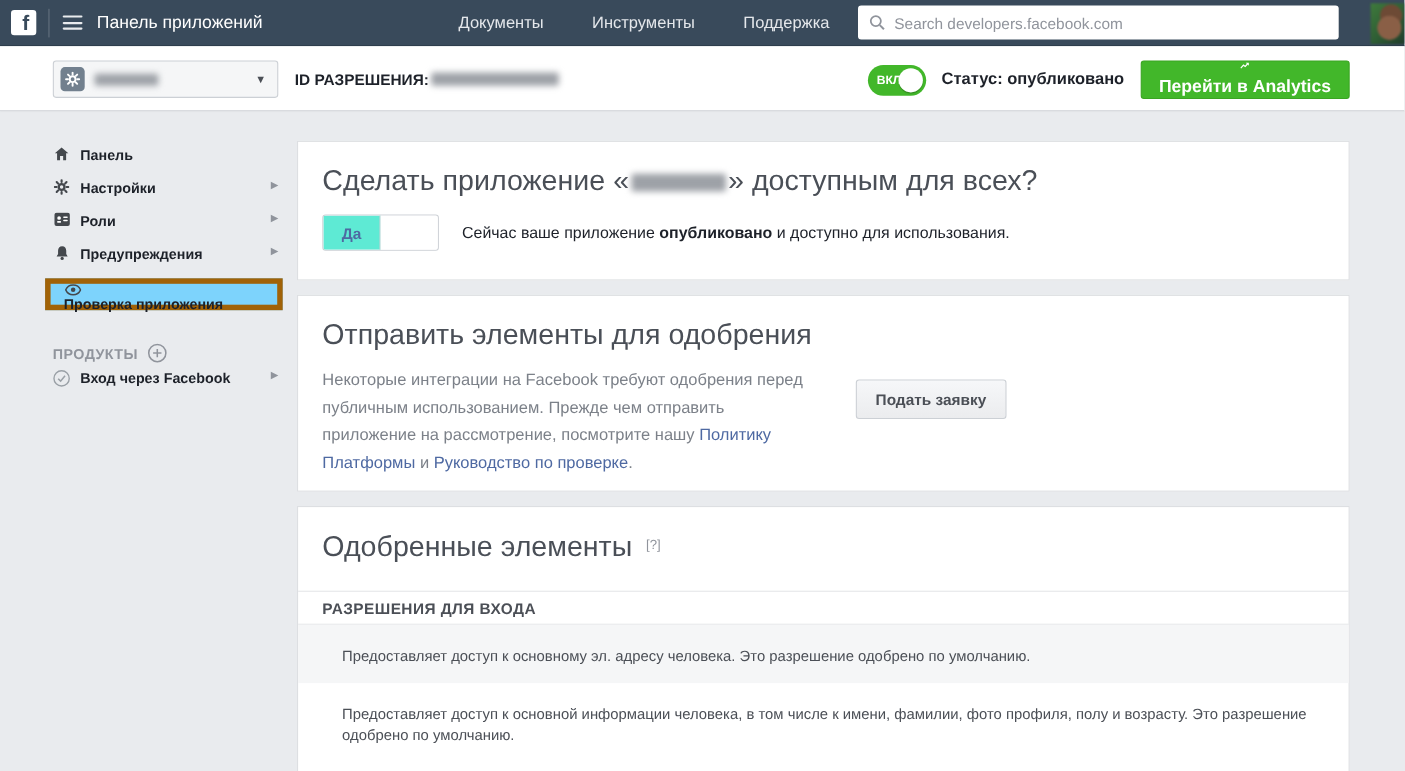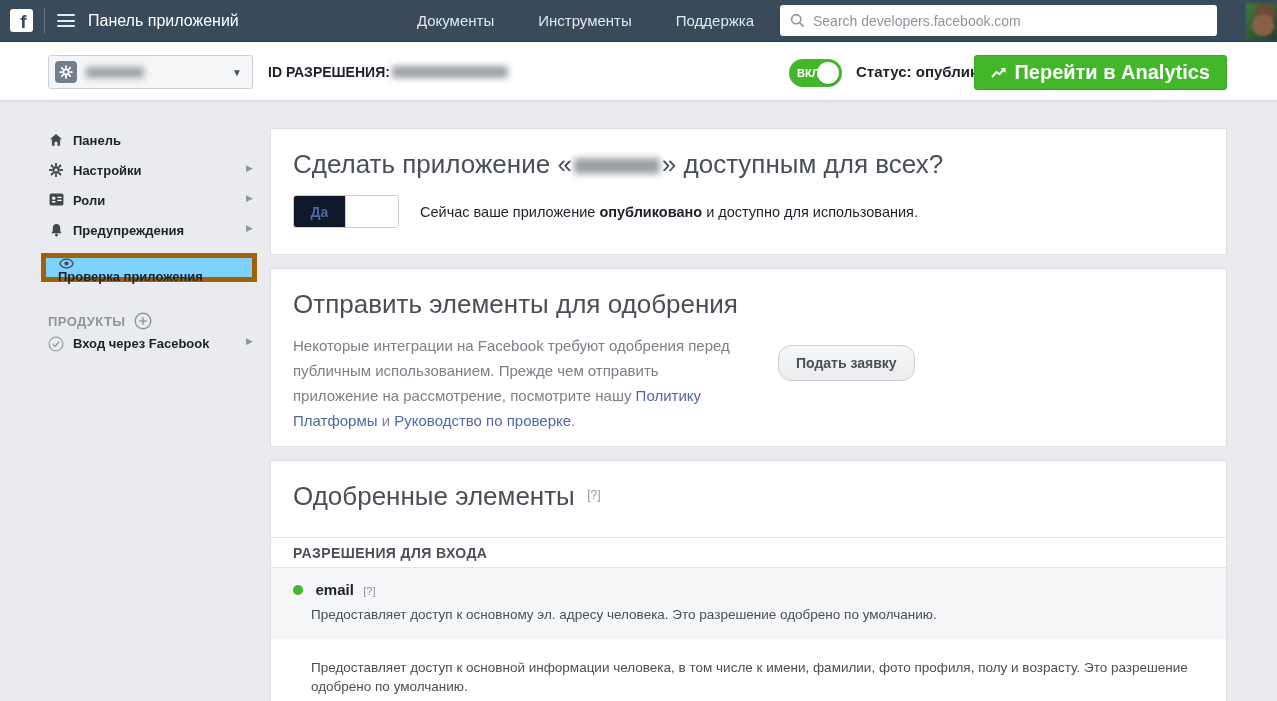--- a/index.html
+++ b/index.html
@@ -44,22 +44,22 @@
   .app-select .caret { margin-left:auto; font-size:10px; color:#4b4f56; }
   .appid-label { position:absolute; left:268px; top:22px; font-size:14px; font-weight:bold; color:#1d2129; }
   .appid-blob { position:absolute; left:392px; top:24px; width:116px; height:12px; }
   .onoff { position:absolute; left:789px; top:17px; width:53px; height:28px; background:#42b72a;
            border-radius:14px; cursor:pointer; }
   .onoff .lbl { position:absolute; left:8px; top:8px; color:#ffffff; font-size:11px; font-weight:bold; }
   .onoff .knob { position:absolute; right:3px; top:3px; width:22px; height:22px; background:#ffffff;
                  border-radius:50%; box-shadow:0 1px 1px rgba(0,0,0,.25); }
   .status-text { position:absolute; left:856px; top:21px; font-size:15px; font-weight:bold; color:#1d2129; }
   .analytics-btn { position:absolute; right:50px; top:13px; height:35px; background:#42b72a; border:1px solid #3aa522;
-                   border-radius:3px; color:#ffffff; font-weight:bold; font-size:20px; font-family:inherit;
-                   display:flex; align-items:center; gap:8px; padding:0 16px; cursor:pointer; }
+                   border-radius:3px; color:#ffffff; font-weight:bold; font-size:16px; font-family:inherit;
+                   display:flex; align-items:center; gap:8px; padding:0 16px; cursor:pointer;flex-direction:column; }
 
   
   .sidebar { position:absolute; left:48px; top:133px; width:209px; }
   .side-item { display:flex; align-items:flex-start; height:30px; cursor:pointer; color:#1d2129; }
   .side-item .ico { width:16px; display:flex; justify-content:center; margin-right:9px; }
   .side-item .lab { font-size:13px; font-weight:bold; }
   .side-item .chev { margin-left:auto; color:#90949c; font-size:9px; padding-right:4px; }
   .side-item.selected { background:#7dd3fc; border:5px solid #a16207; height:29px;
                         margin-left:-7px; padding-left:12px; margin-right:0;flex-direction:column; }
   .products-head { margin-top:24px; height:30px; display:flex; align-items:center; gap:9px; }
@@ -69,31 +69,31 @@
   
   .main { position:absolute; left:270px; top:128px; width:957px; }
   .card { background:#ffffff; border:1px solid #dddfe2; margin-bottom:13px; }
   .card h1 { font-size:26px; font-weight:normal; color:#4a4f57; line-height:30px; }
 
   .card1 { height:127px; padding:20px 22px; }
   .card1 h1 .blur-blob { width:86px; height:16px; margin:0 2px; }
   .card1-row { display:flex; align-items:center; margin-top:16px; gap:21px; }
   .yes-switch { width:106px; height:33px; border:1px solid #ccd0d5; border-radius:3px; display:flex;
                 overflow:hidden; cursor:pointer; background:#ffffff; }
-  .yes-switch .on { width:52px; background:#0f172a; border-right:1px solid #ccd0d5; display:flex;
+  .yes-switch .on { width:52px; background:#5eead4; border-right:1px solid #ccd0d5; display:flex;
                     align-items:center; justify-content:center; color:#4e69a2; font-weight:bold; font-size:14px; }
   .yes-switch .off { flex:1; background:#ffffff; }
   .card1-sentence { font-size:14.5px; color:#1d2129; }
 
   .card2 { height:179px; padding:20px 22px; }
   .card2-row { display:flex; margin-top:14px;align-items:flex-end; }
   .card2 p { width:455px; font-size:15px; line-height:25px; color:#7c8189; }
   .card2 p a { color:#4e69a2; text-decoration:none; cursor:pointer; }
   .gray-btn { margin-left:30px; margin-top:12px; align-self:flex-start; background:linear-gradient(#f6f7f9,#ebecee);
-              border:1px solid #ccd0d5; border-radius:13px; padding:9px 17px; font-size:14px; font-weight:bold;
+              border:1px solid #ccd0d5; border-radius:3px; padding:9px 17px; font-size:14px; font-weight:bold;
               color:#4b4f56; font-family:inherit; cursor:pointer; white-space:nowrap; }
 
   .card3 { height:310px; padding:0; }
   .card3-head { padding:20px 22px 26px; }
   .help-link { font-size:12px; color:#90949c; margin-left:8px; vertical-align:6px; cursor:pointer; }
   .perm-section-header { border-top:1px solid #e5e6e9; border-bottom:1px solid #e5e6e9; padding:7px 22px 6px;
                          font-size:14px; font-weight:bold; color:#4b4f56; letter-spacing:.4px; }
   .perm-row { padding:13px 22px 15px; }
   .perm-row.alt { background:#f5f6f7; }
   .perm-dot { display:inline-block; width:10px; height:10px; border-radius:50%; background:#42b72a; margin-right:8px; }
@@ -273,25 +273,20 @@
     </div>
 
     <div class="card card3">
       <div class="card3-head">
         <h1 style="display:inline">Одобренные элементы</h1>
         <span class="help-link">[?]</span>
       </div>
       <div class="perm-section-header">РАЗРЕШЕНИЯ ДЛЯ ВХОДА</div>
 
       <div class="perm-row alt">
-        <div>
-          <span class="perm-dot"></span>
-          <span class="perm-name">email</span>
-          <span class="perm-help">[?]</span>
-        </div>
         <div class="perm-desc">Предоставляет доступ к основному эл. адресу человека. Это разрешение одобрено по умолчанию.</div>
       </div>
 
       <div class="perm-row">
         <div class="perm-desc">Предоставляет доступ к основной информации человека, в том числе к имени, фамилии, фото профиля, полу и возрасту. Это разрешение одобрено по умолчанию.</div>
       </div>
     </div>
 
   </div>
 </div>

